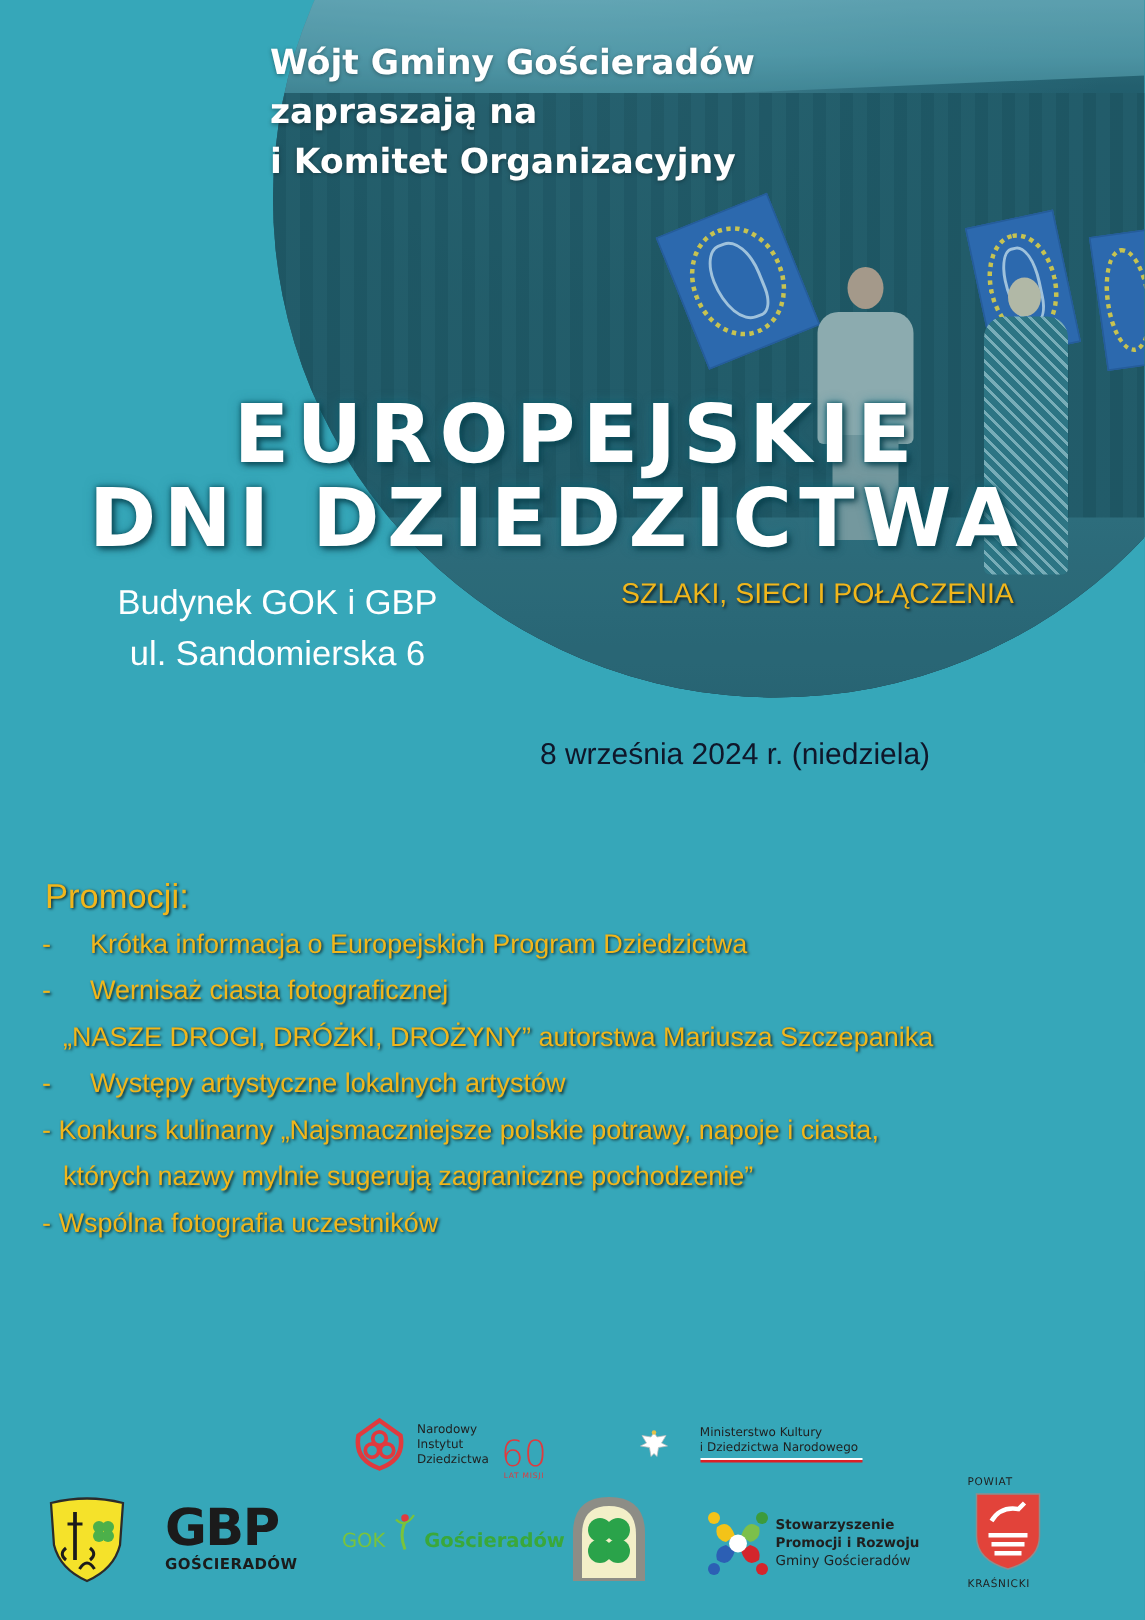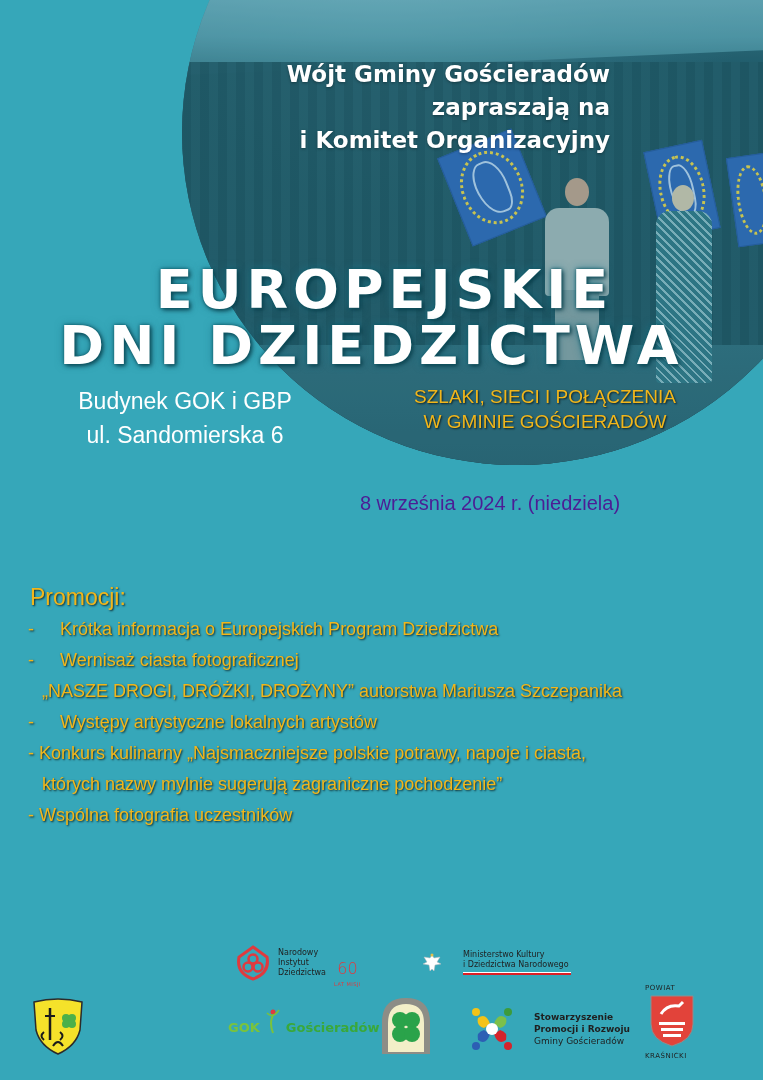--- a/index.html
+++ b/index.html
@@ -62,24 +62,23 @@
   .person {
     position: absolute;
   }
   .person .head { position: absolute; border-radius: 50%; background: #c79d84; }
   .person .body { position: absolute; border-radius: 14px 14px 4px 4px; }
   .photo-tint { position: absolute; inset: 0; background: rgba(40,140,160,0.22); }
 
   
   .invite {
     position: absolute; left: 180px; top: 26px; width: 430px;
-    text-align: right; font-weight: bold; font-size: 23px; line-height: 33px;
+    text-align: left; font-weight: bold; font-size: 23px; line-height: 33px;
     color: #ffffff; text-shadow: 0 1px 3px rgba(0,0,0,0.35);
     font-family: "DejaVu Sans", sans-serif;
-    margin-top: 32px;
   }
 
   
   .title {
     position: absolute; left: 0; top: 262px; width: 763px; text-align: center;
     font-family: "DejaVu Sans", sans-serif; font-weight: bold;
     color: #ffffff; letter-spacing: 5px;
     text-shadow: 0 0 3px #0e5b68, 2px 2px 4px rgba(0,40,50,0.7), 0 0 8px rgba(30,120,140,0.8);
   }
   .title .l1 { display: block; font-size: 54px; line-height: 56px; margin-left: 6px; }
@@ -90,57 +89,57 @@
     font-family: "Liberation Sans", sans-serif; font-size: 23px; line-height: 34px; color: #ffffff;
   }
   .theme {
     position: absolute; left: 380px; top: 384px; width: 330px; text-align: center;
     font-family: "Liberation Sans", sans-serif; font-size: 19px; line-height: 25px;
     color: #f1b61b; text-shadow: 1px 1px 2px rgba(0,0,0,0.7);
   }
 
   .date {
     position: absolute; left: 280px; top: 488px; width: 420px; text-align: center;
-    font-family: "Liberation Sans", sans-serif; font-size: 20px; line-height: 30px; color: #4c1d95;
+    font-family: "Liberation Sans", sans-serif; font-size: 20px; line-height: 30px; color: #0f172a;
   }
 
   .program {
     position: absolute; left: 28px; top: 582px; width: 720px;
     font-family: "Liberation Sans", sans-serif; color: #f1b61b;
     text-shadow: 1px 1px 2px rgba(0,0,0,0.75);
   }
   .program .heading { font-size: 23px; line-height: 30px; margin-left: 2px; }
   .program ul { list-style: none; margin-top: 2px; }
   .program li { font-size: 18px; line-height: 31px; white-space: nowrap; }
   .program li .dash { display: inline-block; }
   .program li.indent-dash .dash { width: 32px; }
   .program .cont { padding-left: 14px; }
 
   
   .logos-top { position: absolute; left: 236px; top: 938px; display: flex; align-items: center; gap: 60px; }
   .nid { display: flex; align-items: center; gap: 8px; }
   .nid-mark { width: 34px; height: 36px; }
   .nid-text { font-family: "DejaVu Sans", sans-serif; font-size: 8px; line-height: 10px; color: #1f1f1f; }
   .nid-60 { font-family: "DejaVu Sans", sans-serif; color: #e03a3e; text-align: center; }
-  .nid-60 .num { font-size: 16px; line-height: 24px; font-weight: 300; display: block; margin-top: 19px; }
+  .nid-60 .num { font-size: 24px; line-height: 24px; font-weight: 300; display: block; margin-top: 19px; }
   .nid-60 .sub { font-size: 5px; line-height: 6px; display: block; letter-spacing: .5px; }
 
   .mkidn { display: flex; align-items: center; gap: 20px; }
   .eagle { width: 22px; height: 22px; }
   .mkidn-text { font-family: "DejaVu Sans", sans-serif; font-size: 8px; line-height: 10px; color: #1f1f1f; }
   .mkidn-bar { height: 3px; margin-top: 2px; background: linear-gradient(180deg, #ffffff 50%, #dc1f26 50%); width: 108px; }
 
   .logos-bottom { position: absolute; left: 0; top: 990px; width: 763px; height: 80px; }
   .logo { position: absolute; }
 
   .gbp-word { font-family: "DejaVu Sans", sans-serif; font-weight: bold; font-size: 34px; line-height: 34px; color: #1b1b1b; letter-spacing: -1px; }
   .gbp-sub { font-family: "DejaVu Sans", sans-serif; font-weight: bold; font-size: 10px; color: #1b1b1b; letter-spacing: .3px; margin-top: 2px; }
 
   .gok { display: flex; align-items: center; gap: 6px; }
-  .gok-left { font-family: "DejaVu Sans", sans-serif; font-weight: bold; font-size: 13px; color: #7ac33b; }
+  .gok-left { font-family: "DejaVu Sans", sans-serif; font-weight: normal; font-size: 13px; color: #7ac33b; }
   .gok-right { font-family: "DejaVu Sans", sans-serif; font-weight: bold; font-size: 13px; color: #3aa83a; }
 
   .sprg-text { font-family: "DejaVu Sans", sans-serif; font-size: 9px; line-height: 12px; color: #1f1f1f; }
 
   .powiat-cap { font-family: "DejaVu Sans", sans-serif; font-size: 7px; color: #1f1f1f; letter-spacing: .5px; }
 </style>
 </head>
 <body>
 
 <div class="poster">
@@ -187,21 +186,20 @@
     <span class="l2">DNI DZIEDZICTWA</span>
   </div>
 
   <div class="venue">
     <div>Budynek GOK i GBP</div>
     <div>ul. Sandomierska 6</div>
   </div>
 
   <div class="theme">
     <div>SZLAKI, SIECI I POŁĄCZENIA</div>
-    <div>W GMINIE GOŚCIERADÓW</div>
   </div>
 
   <div class="date">
     <div>8 września 2024 r. (niedziela)</div>
   </div>
 
   <div class="program">
     <div class="heading">Promocji:</div>
     <ul>
       <li class="indent-dash">
@@ -271,20 +269,24 @@
         <path d="M14 36 q-5 4 0 8" fill="none" stroke="#1b1b1b" stroke-width="2"></path>
         <path d="M30 36 q5 4 0 8" fill="none" stroke="#1b1b1b" stroke-width="2"></path>
         <path d="M23 50 q5 -8 10 0" fill="none" stroke="#1b1b1b" stroke-width="2"></path>
         <circle cx="36" cy="22" r="4" fill="#4cb04a"></circle>
           <circle cx="42" cy="22" r="4" fill="#4cb04a"></circle>
         <circle cx="36" cy="28" r="4" fill="#4cb04a"></circle>
           <circle cx="42" cy="28" r="4" fill="#4cb04a"></circle>
       </svg>
     </div>
 
+    <div class="logo" style="left:110px; top:12px;">
+      <div class="gbp-word">GBP</div>
+      <div class="gbp-sub">GOŚCIERADÓW</div>
+    </div>
 
     <div class="logo gok" style="left:228px; top:30px;">
       <span class="gok-left">GOK</span>
       <svg width="14" height="28" viewBox="0 0 14 28" style="margin-top:-14px">
         <circle cx="7" cy="5" r="2.5" fill="#e03a3e"></circle>
         <path d="M7 8 Q3 16 7 26" fill="none" stroke="#7ac33b" stroke-width="2"></path>
         <path d="M1 6 Q7 12 13 3" fill="none" stroke="#7ac33b" stroke-width="1.5"></path>
       </svg>
       <span class="gok-right">Gościeradów</span>
     </div>
@@ -293,21 +295,21 @@
       <svg width="60" height="64" viewBox="0 0 60 64">
         <path d="M6 60 L6 28 Q6 4 30 4 Q54 4 54 28 L54 60 Z" fill="#8d8d86"></path>
         <path d="M12 58 L12 29 Q12 10 30 10 Q48 10 48 29 L48 58 Z" fill="#f3efc8"></path>
         <circle cx="24" cy="26" r="8" fill="#2aa34a"></circle>
           <circle cx="36" cy="26" r="8" fill="#2aa34a"></circle>
         <circle cx="24" cy="40" r="8" fill="#2aa34a"></circle>
           <circle cx="36" cy="40" r="8" fill="#2aa34a"></circle>
       </svg>
     </div>
 
-    <div class="logo" style="left:470px; top:16px; display:flex; align-items:center; gap:20px;">
+    <div class="logo" style="left:470px; top:16px; display:flex; align-items:center; gap:3px;">
       <svg width="44" height="46" viewBox="0 0 44 46">
         <circle cx="6" cy="6" r="4" fill="#f3c318"></circle>
           <circle cx="38" cy="6" r="4" fill="#3c9b3c"></circle>
         <circle cx="6" cy="40" r="4" fill="#2c5fb4"></circle>
           <circle cx="38" cy="40" r="4" fill="#d4252c"></circle>
         <path d="M8 12 Q16 6 20 18 L14 22 Q6 20 8 12 Z" fill="#f3c318"></path>
         <path d="M36 12 Q28 6 24 18 L30 22 Q38 20 36 12 Z" fill="#7cc04a"></path>
         <path d="M8 34 Q16 40 20 28 L14 24 Q6 26 8 34 Z" fill="#2c5fb4"></path>
         <path d="M36 34 Q28 40 24 28 L30 24 Q38 26 36 34 Z" fill="#d4252c"></path>
         <circle cx="22" cy="23" r="6" fill="#ffffff"></circle>

